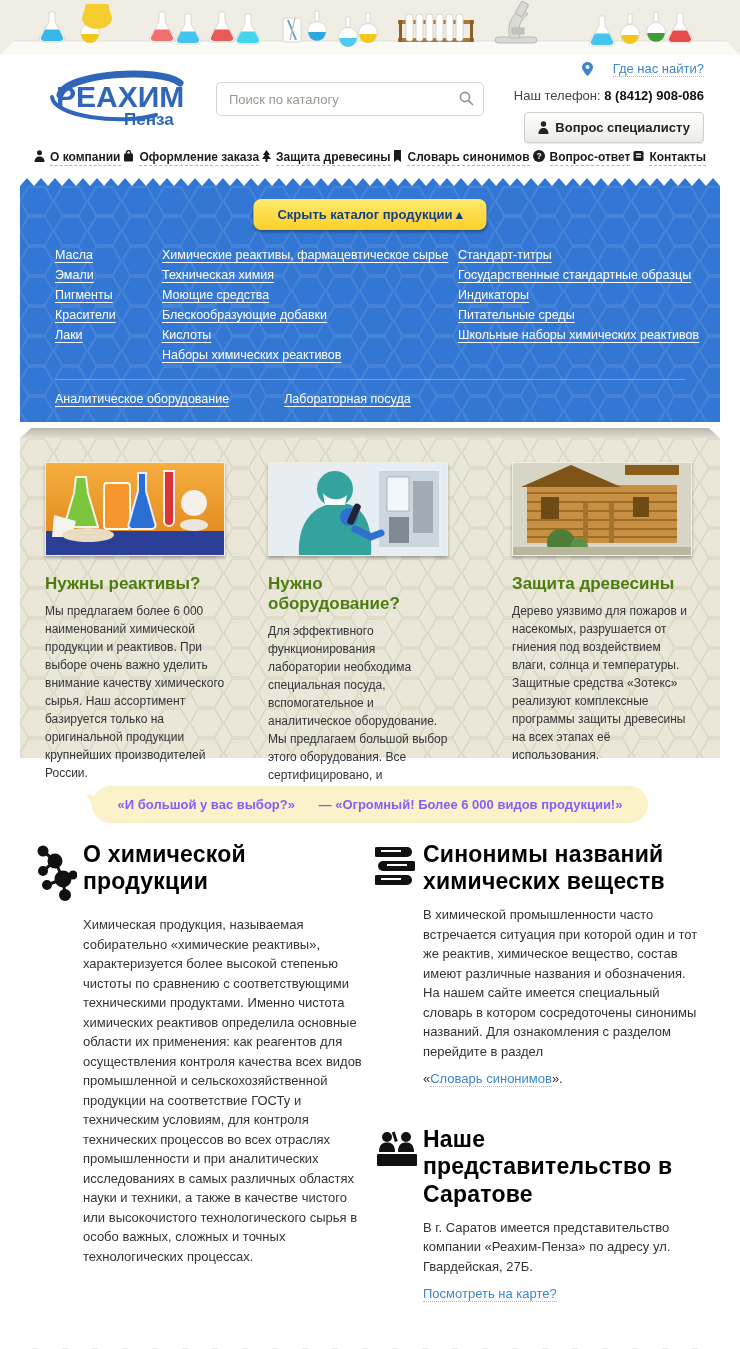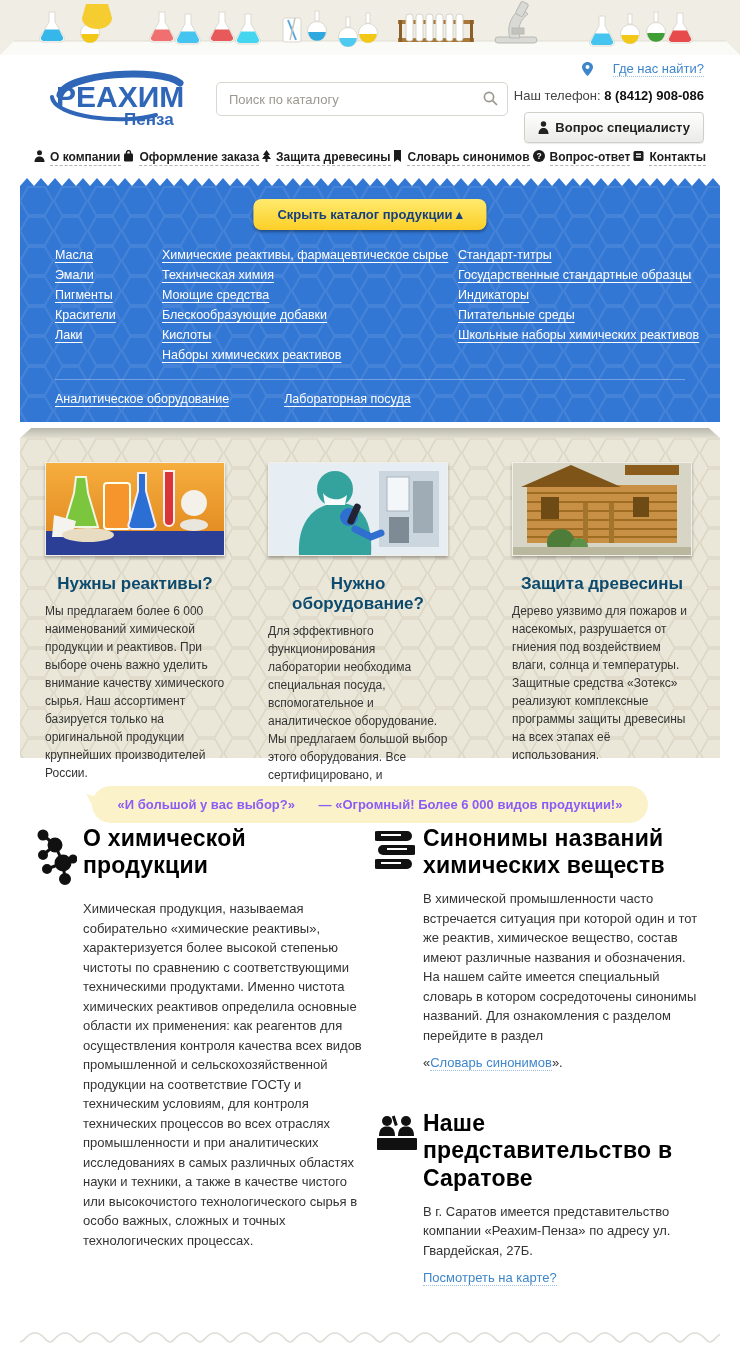--- a/index.html
+++ b/index.html
@@ -2,21 +2,21 @@
 <html lang="ru"><head>
 <meta charset="utf-8">
 <style>
   html,body{margin:0;padding:0;}
   body{width:740px;background:#fff;font-family:"Liberation Sans",sans-serif;color:#333;}
   .banner{position:relative;width:740px;height:55px;background:linear-gradient(#f4f2ea,#e9e6dc);overflow:hidden;}
   .page{width:700px;margin:0 auto;position:relative;}
   
   .header{position:relative;height:123px;background:#fff;}
   .logo{position:absolute;left:18px;top:10px;width:165px;height:66px;}
-  .search-wrap{position:absolute;left:196px;top:27px;width:292px;height:34px;}
+  .search-wrap{position:absolute;left:196px;top:27px;width:268px;height:34px;}
   .search-wrap input{width:100%;height:34px;box-sizing:border-box;border:1px solid #d9d6cf;border-radius:5px;padding:0 34px 0 12px;font-size:13px;color:#555;font-family:"Liberation Sans",sans-serif;background:#fff;}
   .search-wrap input::placeholder{color:#9b988f;}
   .search-ic{position:absolute;right:10px;top:9px;}
   .hright{position:absolute;right:16px;top:6px;text-align:right;}
   .findus{display:inline-flex;align-items:center;gap:20px;font-size:13px;color:#3e86cc;text-decoration:none;}
   .findus span{border-bottom:1px dotted #9dbfe2;}
   .phline{margin-top:8px;font-size:13px;color:#444;}
   .phline b{color:#111;}
   .askbtn{margin-top:9px;display:inline-flex;align-items:center;gap:6px;padding:7px 13px;background:linear-gradient(#fefefe,#ebebe8);border:1px solid #cfcfca;border-radius:4px;font-size:13px;font-weight:bold;color:#222;cursor:pointer;box-shadow:0 1px 1px rgba(0,0,0,.08);}
   .nav{position:absolute;left:14px;right:14px;bottom:12px;display:flex;justify-content:space-between;}
@@ -36,30 +36,30 @@
   .c3{left:438px;width:250px;}
   .catdiv{position:absolute;top:193px;left:35px;right:35px;border-top:1px solid rgba(255,255,255,.3);}
   .catbottom{position:absolute;top:206px;left:35px;display:flex;gap:55px;text-align:center;}
   .catbottom a{color:#fff;font-size:12.5px;text-decoration:underline;text-underline-offset:3px;}
   .gapwhite{height:6px;background:#fff;}
   
   .lid{height:10px;background:linear-gradient(#b9b6ab,#e2dfd2);-webkit-clip-path:polygon(1.6% 0,98.4% 0,100% 100%,0 100%);clip-path:polygon(1.6% 0,98.4% 0,100% 100%,0 100%);}
   .beige{position:relative;height:320px;background:#eae7d9;}
   .card{position:absolute;top:24px;width:180px;}
   .card .img{width:178px;height:92px;border:1px solid #f2efe6;box-shadow:0 2px 3px rgba(0,0,0,.3);background:#fff;}
-  .card h3{margin:14px 0 8px;font-size:17px;color:#0c4a6e;text-align:center;}
+  .card h3{margin:14px 0 8px;font-size:17px;color:#4d7c0f;}
   .card p{margin:0;font-size:12px;line-height:1.5;color:#333;}
   .cardA{left:25px;} .cardB{left:248px;} .cardC{left:492px;}
   
   .bubble-row{padding-top:28px;display:flex;justify-content:center;}
   .bubble{position:relative;background:#fbf2c9;border-radius:22px;padding:11px 26px;font-size:13px;font-weight:bold;color:#8b5cf6;}
   .bubble:before{content:"";position:absolute;left:-9px;top:10px;border:9px solid transparent;border-right-color:#fbf2c9;border-top-color:#fbf2c9;transform:rotate(18deg);}
   .bubble .ans{margin-left:20px;}
   
-  .info{margin-top:2px;min-height:398px;padding:0 15px;display:grid;grid-template-columns:330px 330px;column-gap:10px;}
+  .info{margin-top:18px;min-height:398px;padding:0 15px;display:grid;grid-template-columns:330px 330px;column-gap:10px;}
   .sec{margin-bottom:26px;}
   .sec-head{display:flex;}
   .sec-ic{width:48px;flex:none;padding-top:4px;}
   .sec h2{margin:0;font-size:23px;line-height:1.18;color:#000;letter-spacing:.2px;}
   .sec p{margin:10px 0 0 48px;font-size:13px;line-height:1.5;color:#333;}
   .bluelink{color:#3e86cc;text-decoration:none;border-bottom:1px dotted #9dbfe2;}
   .linkline{margin:10px 0 0 48px;font-size:13px;}
   
   .wave{display:block;margin-top:20px;}
 </style>

